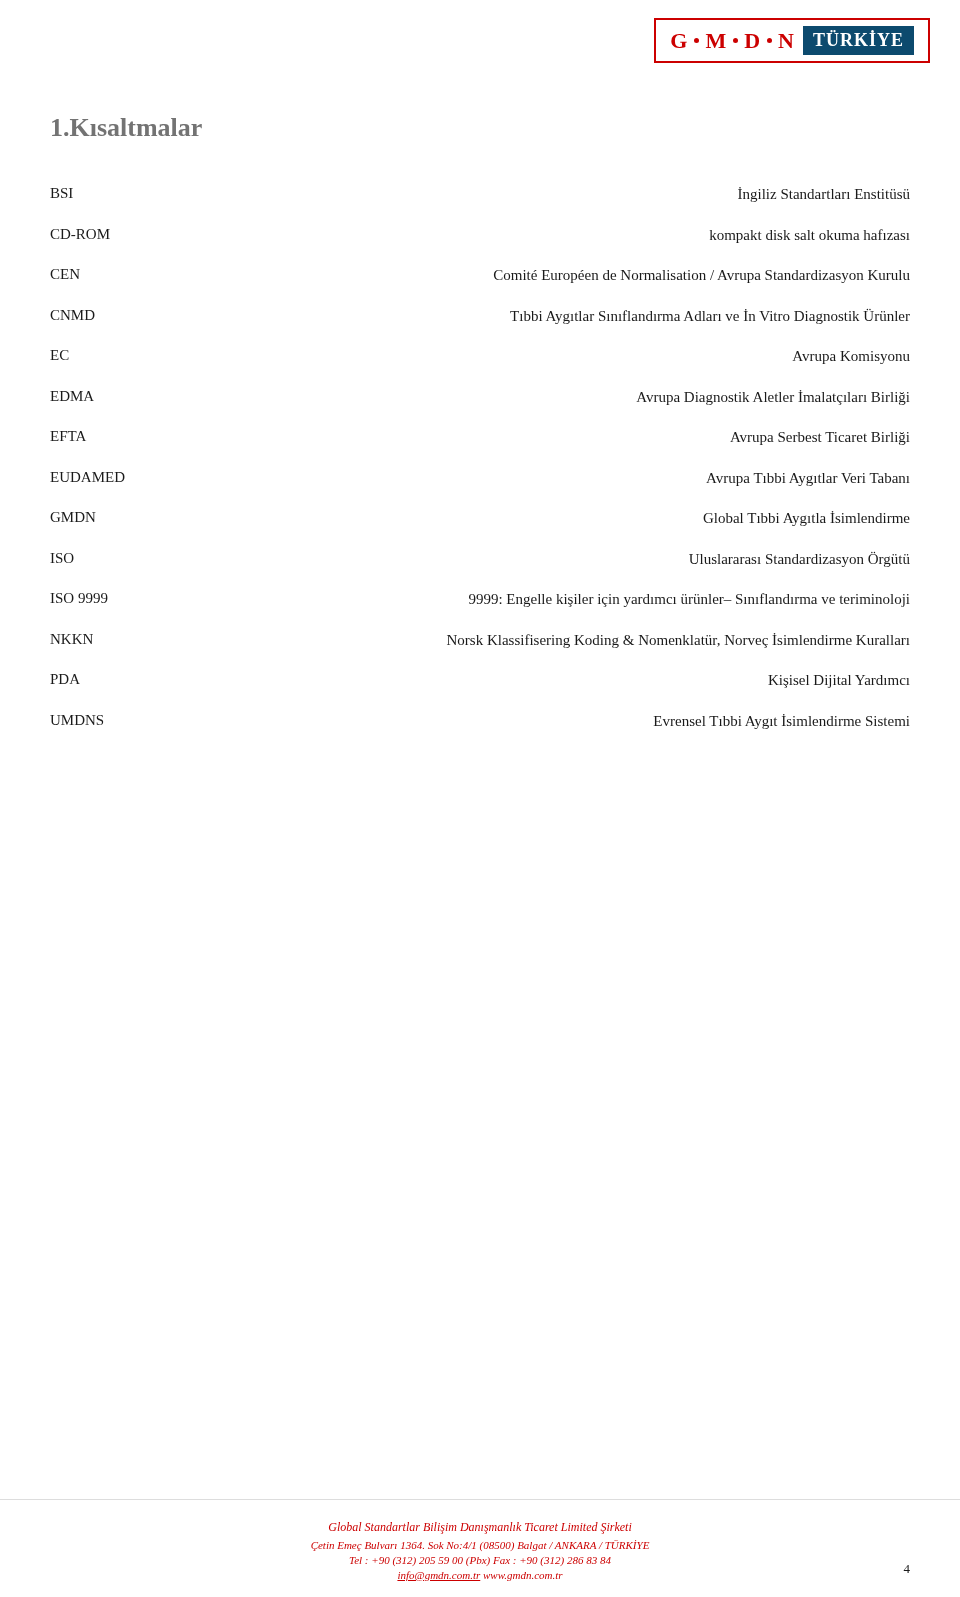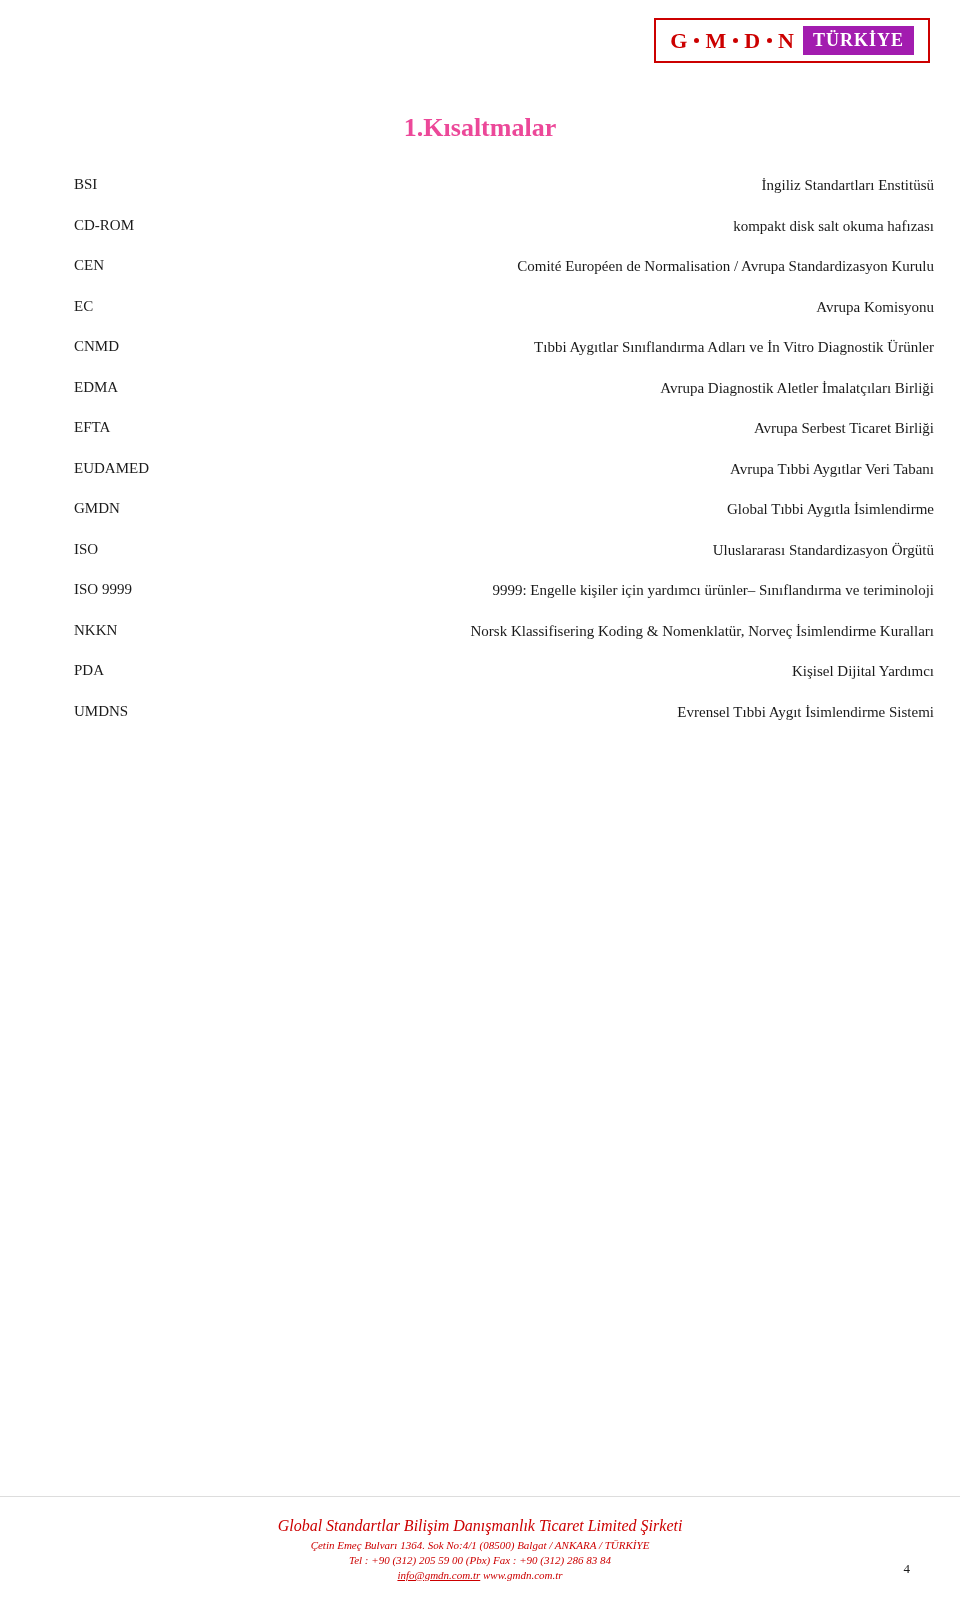--- a/index.html
+++ b/index.html
@@ -48,47 +48,45 @@
       width: 5px;
       height: 5px;
       background: #cc0000;
       border-radius: 50%;
       display: inline-block;
       margin: 0 2px;
       vertical-align: middle;
     }
 
     .logo-turkiye {
-      background: #a21caf;
+      background: #0c4a6e;
       color: #ffffff;
       font-size: 18px;
       font-weight: bold;
       padding: 4px 10px;
       letter-spacing: 1px;
     }
 
     
     .content {
       padding: 40px 50px 30px 50px;
     }
 
     
     .page-title {
       font-size: 26px;
       font-weight: bold;
-      margin-bottom: 31px;
-      color: #ec4899;
-      text-align: center;
+      margin-bottom: 40px;
+      color: #737373;
     }
 
     
     .abbr-table {
       width: 100%;
       border-collapse: collapse;
-      margin-left: 24px;
     }
 
     .abbr-row {
       display: flex;
       align-items: flex-start;
       margin-bottom: 18px;
     }
 
     .abbr-term {
       width: 200px;
@@ -112,21 +110,21 @@
       position: absolute;
       bottom: 0;
       left: 0;
       right: 0;
       text-align: center;
       padding: 20px 30px 16px 30px;
       border-top: 1px solid #ddd;
     }
 
     .footer-company {
-      font-size: 16px;
+      font-size: 12px;
       color: #cc0000;
       margin-bottom: 4px;
       font-style: italic;
     }
 
     .footer-address {
       font-size: 11px;
       color: #cc0000;
       margin-bottom: 3px;
       font-style: italic;
@@ -186,27 +184,27 @@
       <div class="abbr-term">CD-ROM</div>
       <div class="abbr-definition">kompakt disk salt okuma hafızası</div>
     </div>
 
     <div class="abbr-row">
       <div class="abbr-term">CEN</div>
       <div class="abbr-definition">Comité Européen de Normalisation / Avrupa Standardizasyon Kurulu</div>
     </div>
 
     <div class="abbr-row">
+      <div class="abbr-term">CNMD</div>
+      <div class="abbr-definition">Tıbbi Aygıtlar Sınıflandırma Adları ve İn Vitro Diagnostik Ürünler</div>
+    </div>
+
+    <div class="abbr-row">
       <div class="abbr-term">EC</div>
       <div class="abbr-definition">Avrupa Komisyonu</div>
-    </div>
-
-    <div class="abbr-row">
-      <div class="abbr-term">CNMD</div>
-      <div class="abbr-definition">Tıbbi Aygıtlar Sınıflandırma Adları ve İn Vitro Diagnostik Ürünler</div>
     </div>
 
     <div class="abbr-row">
       <div class="abbr-term">EDMA</div>
       <div class="abbr-definition">Avrupa Diagnostik Aletler İmalatçıları Birliği</div>
     </div>
 
     <div class="abbr-row">
       <div class="abbr-term">EFTA</div>
       <div class="abbr-definition">Avrupa Serbest Ticaret Birliği</div>

